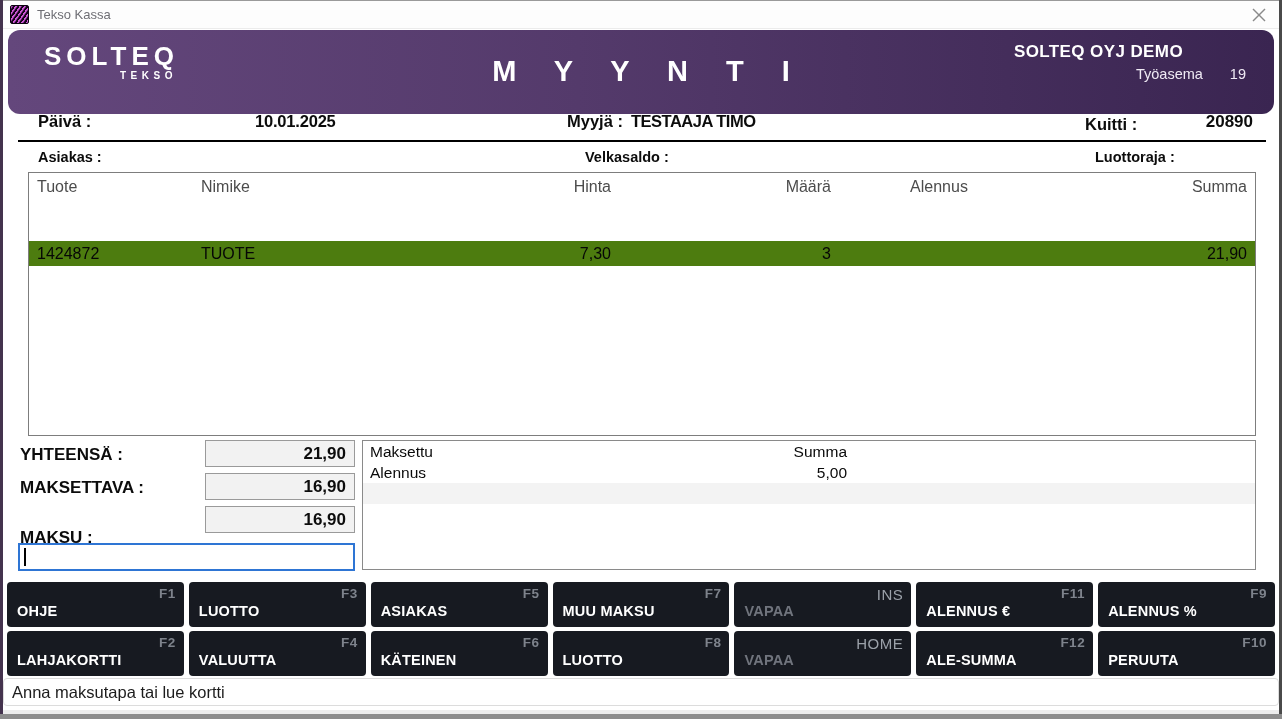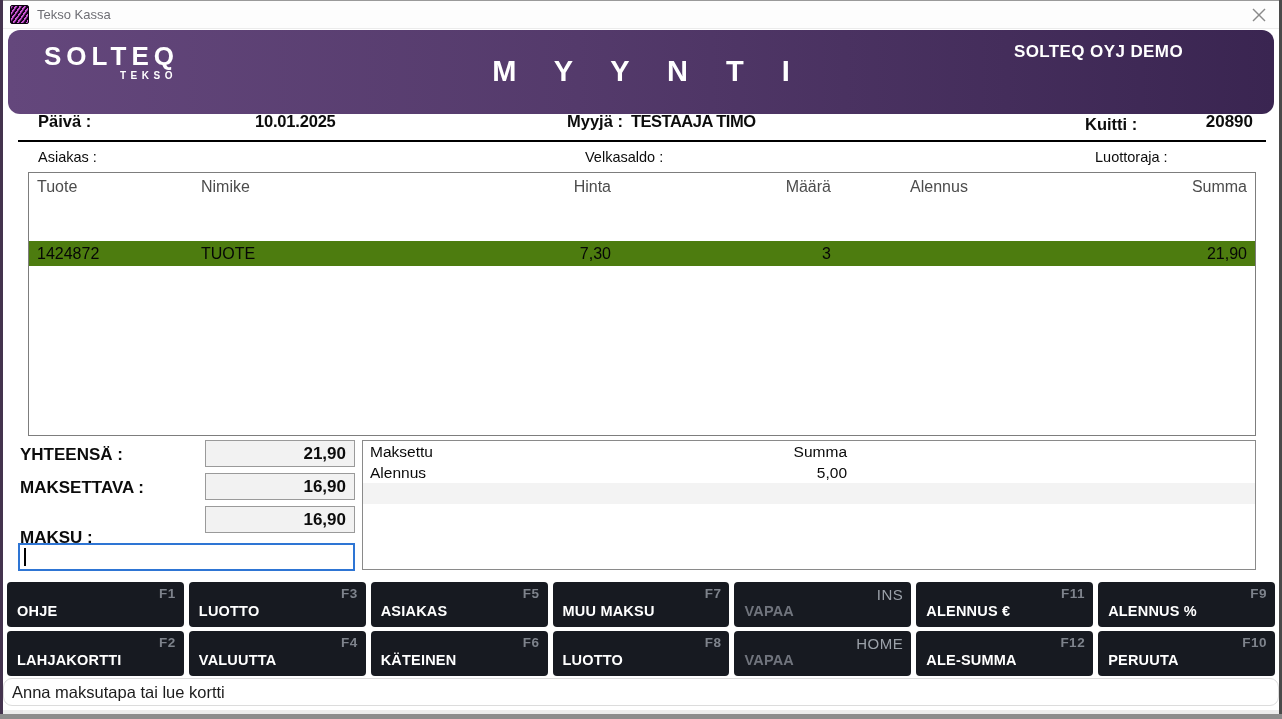--- a/index.html
+++ b/index.html
@@ -44,21 +44,21 @@
   .screen-title{
     position:absolute;left:0;right:0;top:50%;transform:translateY(-52%);
     text-align:center;color:#fff;font-size:29px;font-weight:700;letter-spacing:15px;text-indent:15px;
   }
   .header-right{position:absolute;right:14px;top:12px;text-align:right;color:#fff;}
   .company{font-size:17px;font-weight:800;letter-spacing:.4px;padding-right:77px;}
   .workstation{margin-top:4px;font-size:14.5px;font-weight:400;display:flex;justify-content:flex-end;gap:27px;padding-right:14px;color:#efeaf4;}
 
   
   .info-label{position:absolute;font-weight:800;font-size:16.5px;color:#0c0c0c;}
-  .info-label-sm{position:absolute;font-weight:400;font-size:14.5px;color:#0c0c0c;}
+  .info-label-sm{position:absolute;font-weight:700;font-size:14.5px;color:#0c0c0c;}
   .info-value{position:absolute;font-weight:700;font-size:16.5px;color:#0c0c0c;}
   .lbl-paiva{left:38px;top:112px;}
   .val-paiva{left:255px;top:112px;letter-spacing:-0.2px;}
   .grp-myyja{position:absolute;left:567px;top:112px;display:flex;gap:8px;}
   .grp-myyja .v{letter-spacing:-0.5px;}
   .lbl-kuitti{left:1085px;top:115px;text-align:right;}
   .val-kuitti{right:29px;top:112px;font-size:17px;}
   .divider{position:absolute;top:140px;left:18px;right:16px;height:1.5px;background:#000;}
   .lbl-asiakas{left:38px;top:149px;}
   .lbl-velka{left:585px;top:149px;}
@@ -118,21 +118,21 @@
   }
   .fbtn .fkey{
     position:absolute;right:8px;top:4px;color:#7e838c;font-weight:700;font-size:13.5px;letter-spacing:.5px;
   }
   .fbtn.disabled .flabel{color:#70747d;}
   .fbtn.disabled .fkey{color:#9ba1a9;font-weight:400;font-size:15px;}
 
   
   .statusbar{
     position:absolute;left:3px;right:3px;top:678px;height:28px;box-sizing:border-box;
-    background:#fff;border:1px solid #dcdcdc;border-radius:9px;
+    background:#fff;border:1px solid #dcdcdc;border-radius:4px;
     display:flex;align-items:center;z-index:7;
   }
   .status-text{margin-left:8px;font-size:16.5px;color:#1c1c1c;}
 </style>
 </head>
 <body>
 
 <div class="frame-top"></div>
 <div class="frame-left"></div>
 <div class="frame-right"></div>
@@ -151,20 +151,24 @@
 </div>
 
 <div class="appheader">
   <div class="logo">
     <div class="logo-main">SOLTEQ</div>
     <div class="logo-sub">TEKSO</div>
   </div>
   <div class="screen-title">M Y Y N T I</div>
   <div class="header-right">
     <div class="company">SOLTEQ OYJ DEMO</div>
+    <div class="workstation">
+      <span>Työasema</span>
+      <span>19</span>
+    </div>
   </div>
 </div>
 
 <div class="info-label lbl-paiva">Päivä :</div>
 <div class="info-value val-paiva">10.01.2025</div>
 <div class="grp-myyja">
   <span class="info-label" style="position:static">Myyjä :</span>
   <span class="info-value v" style="position:static">TESTAAJA TIMO</span>
 </div>
 <div class="info-label lbl-kuitti">Kuitti :</div>

